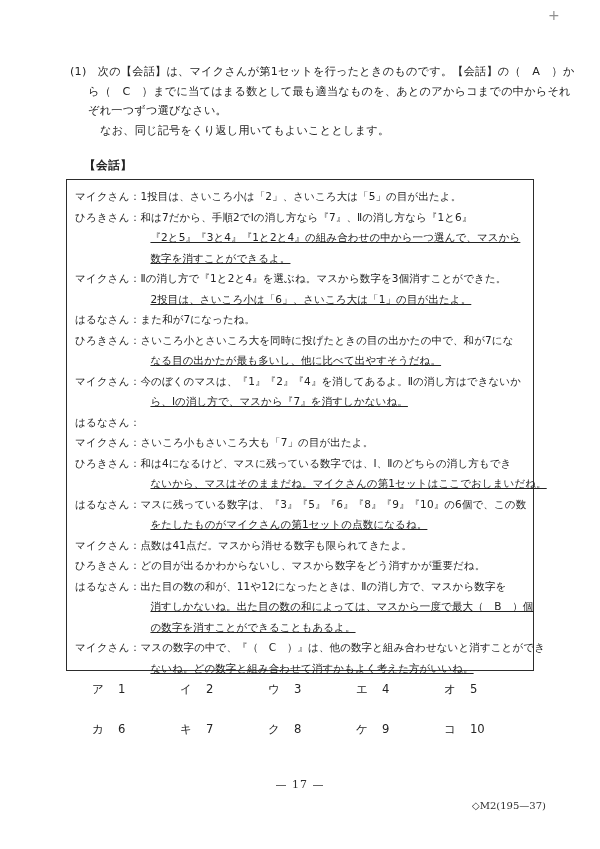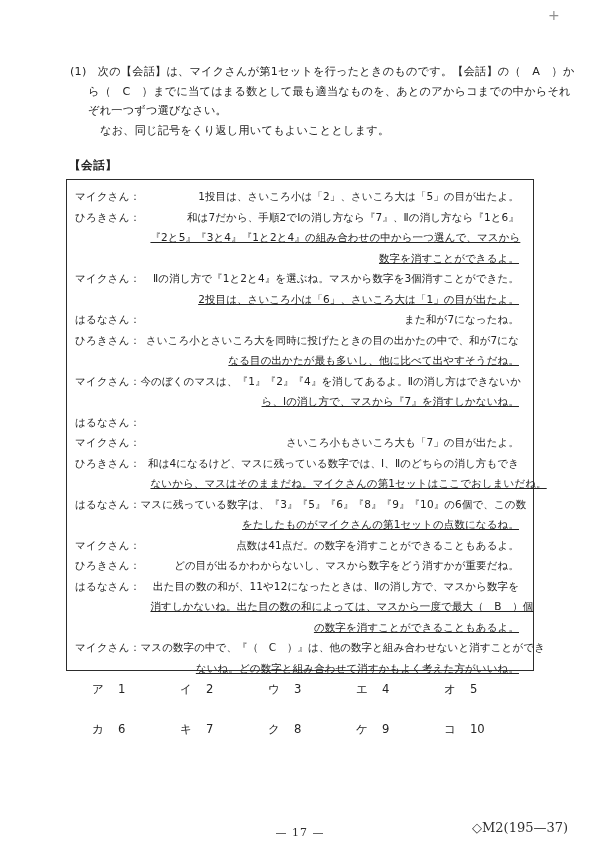--- a/index.html
+++ b/index.html
@@ -14,49 +14,48 @@
   
   .problem{
     position:absolute;left:70px;top:62px;width:470px;
     font-size:11.2px;line-height:19.6px;letter-spacing:0.2px;
   }
   .intro-line{white-space:nowrap;}
   .intro-line.indent-1{padding-left:18px;}
   .intro-line.indent-2{padding-left:30px;}
   
   .kaiwa-label{
-    position:absolute;left:69px;top:158px;font-size:11.6px;font-weight:bold;
+    position:absolute;left:84px;top:158px;font-size:11.6px;font-weight:bold;
     letter-spacing:0.5px;
   }
   .kaiwa-box{
     position:absolute;left:66px;top:179px;width:468px;height:492px;
     box-sizing:border-box;border:1.5px solid #2c2c2c;
     padding:6px 14px 0 8px;
   }
   .utt{display:flex;font-size:10.5px;line-height:20.5px;}
   .spk{flex:0 0 auto;white-space:nowrap;letter-spacing:0.2px;}
-  .utt-content{flex:1 1 auto;min-width:0;text-align:right;}
+  .utt-content{flex:1 1 auto;min-width:0;}
   .utt-content .line{white-space:nowrap;letter-spacing:0.1px;}
   .utt-content .line.cont{padding-left:10px;text-decoration:underline;}
   
   .options{position:absolute;left:92px;top:682px;width:440px;}
   .opt-row{display:flex;height:14px;margin-bottom:26px;}
   .opt{width:95px;display:flex;font-size:11.6px;}
   .opt-key{flex:0 0 auto;}
   .opt-val{margin-left:14px;}
   
   .footer-page{
     position:absolute;left:0;right:0;top:778px;text-align:center;
     font-family:"DejaVu Serif",serif;font-size:11px;color:#2e2e2e;
     letter-spacing:1px;
-    margin-top:48px;
   }
   .footer-code{
-    position:absolute;left:472px;top:820px;
-    font-family:"DejaVu Serif",serif;font-size:13px;color:#2e2e2e;
+    position:absolute;left:472px;top:800px;
+    font-family:"DejaVu Serif",serif;font-size:10px;color:#2e2e2e;
   }
 </style>
 </head>
 <body>
 
 <div class="page">
   <div class="reg-mark">+</div>
 
   <div class="problem">
       <div class="intro-line indent-0">(1)　次の【会話】は、マイクさんが第1セットを行ったときのものです。【会話】の（　A　）か</div>
@@ -128,21 +127,21 @@
       <div class="utt">
         <span class="spk">はるなさん：</span>
         <div class="utt-content">
           <div class="line">マスに残っている数字は、『3』『5』『6』『8』『9』『10』の6個で、この数</div>
           <div class="line cont">をたしたものがマイクさんの第1セットの点数になるね。</div>
         </div>
       </div>
       <div class="utt">
         <span class="spk">マイクさん：</span>
         <div class="utt-content">
-          <div class="line">点数は41点だ。の数字を消すことができることもあるよ。</div>
+          <div class="line">点数は41点だ。マスから消せる数字も限られてきたよ。</div>
         </div>
       </div>
       <div class="utt">
         <span class="spk">ひろきさん：</span>
         <div class="utt-content">
           <div class="line">どの目が出るかわからないし、マスから数字をどう消すかが重要だね。</div>
         </div>
       </div>
       <div class="utt">
         <span class="spk">はるなさん：</span>

